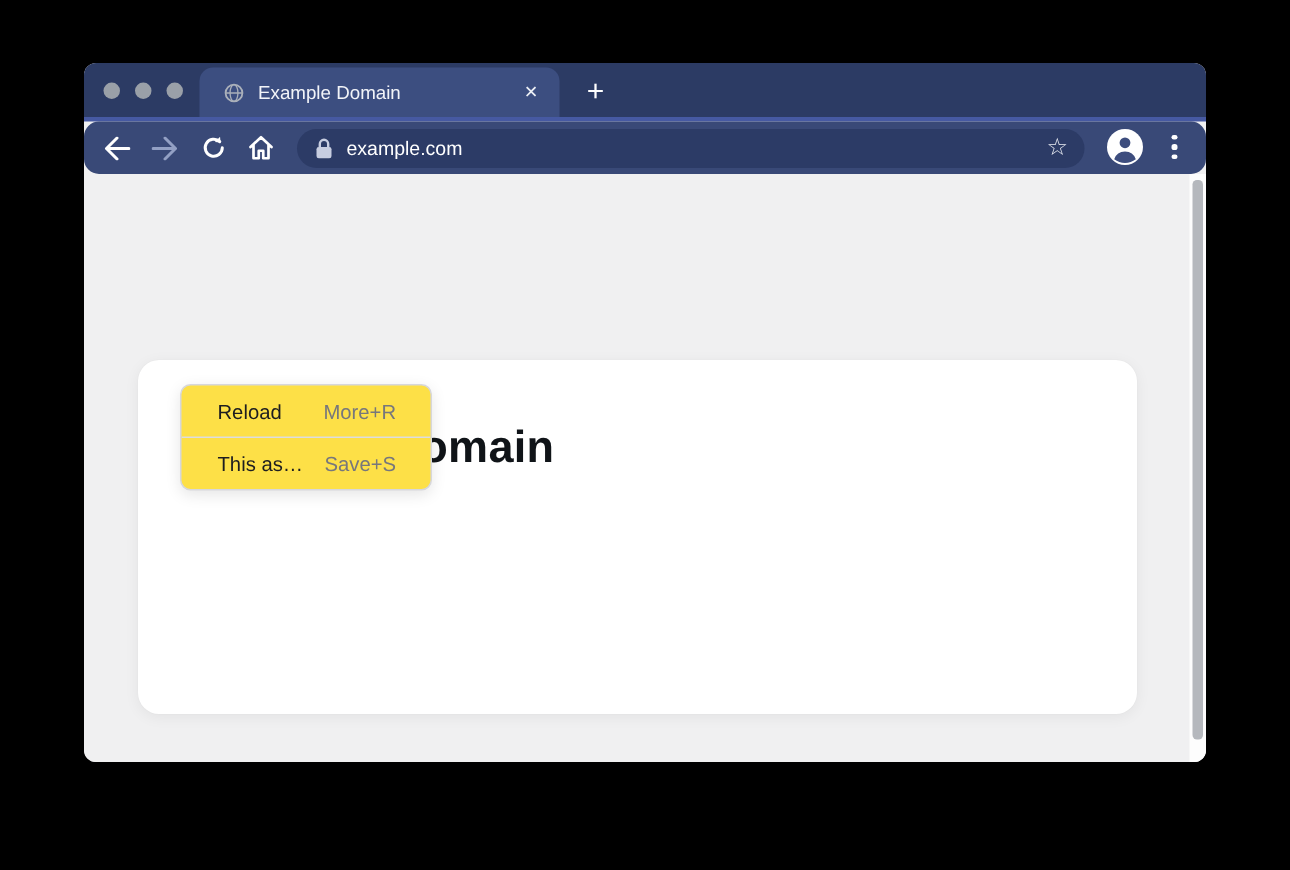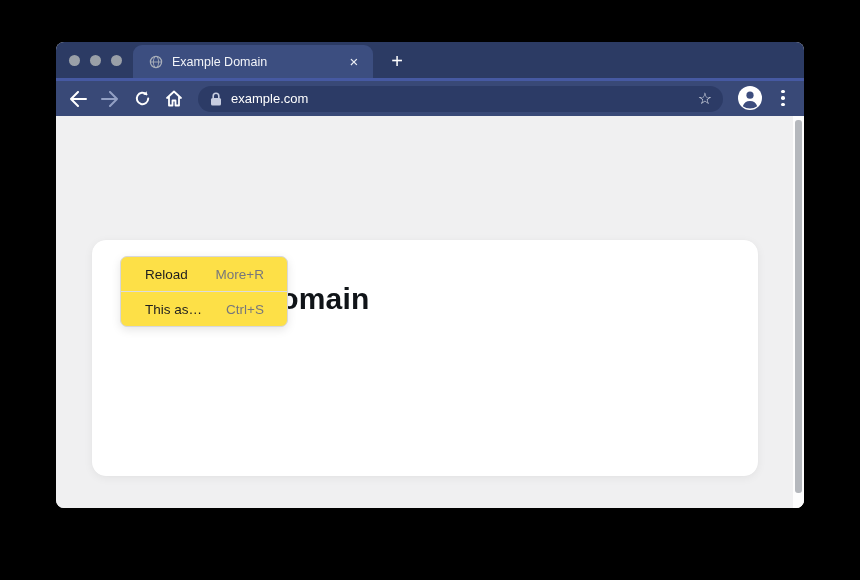--- a/index.html
+++ b/index.html
@@ -20,21 +20,21 @@
   .favicon { width: 14px; height: 14px; margin-left: 16px; flex: 0 0 auto; }
   .tab-title { color: #f2f4f8; font-size: 12.5px; margin-left: 9px; flex: 1 1 auto;
                white-space: nowrap; overflow: hidden; }
   .tab-close { color: #eef1f6; font-size: 15px; width: 22px; text-align: center; margin-right: 8px;
                cursor: default; line-height: 22px; }
   .newtab { position: absolute; left: 326px; top: 3px; width: 30px; height: 33px; color: #ffffff;
             font-size: 20px; font-weight: 400; display: flex; align-items: center; justify-content: center; }
 
   
   .strip { position: absolute; left: 0; top: 36px; width: 100%; height: 3px; background: #4659a2; }
-  .toolbar { position: absolute; left: 0; top: 39px; width: 100%; height: 35px; background: #394977; }
+  .toolbar { position: absolute; left: 0; top: 39px; width: 100%; height: 35px; background: #394977; border-radius: 10px; }
   .tool-icon { position: absolute; top: 0; height: 35px; width: 28px; display: flex; align-items: center; justify-content: center; }
   .ti-back { left: 8px; } .ti-fwd { left: 40px; } .ti-reload { left: 72px; } .ti-home { left: 104px; }
 
   .omnibox { position: absolute; left: 142px; top: 4.5px; width: 525px; height: 26px;
              background: #2c3b66; border-radius: 13px; display: flex; align-items: center; }
   .omni-lock { margin-left: 12px; display: flex; align-items: center; }
   .omni-url { color: #ffffff; font-size: 13px; margin-left: 9px; flex: 1 1 auto; }
   .omni-star { color: #e8ebf2; font-size: 16px; margin-right: 11px; line-height: 1; }
 
   .avatar { position: absolute; left: 682px; top: 5px; width: 24px; height: 24px; }
@@ -149,21 +149,21 @@
       </div>
 
       <div class="ctxmenu">
         <div class="ctx-item">
           <span class="ctx-label">Reload</span>
           <span class="ctx-short">More+R</span>
         </div>
         <div class="ctx-div"></div>
         <div class="ctx-item">
           <span class="ctx-label">This as…</span>
-          <span class="ctx-short">Ctrl+S</span>
+          <span class="ctx-short">Save+S</span>
         </div>
       </div>
 
       <div class="scrolltrack">
         <div class="scrollthumb"></div>
       </div>
     </div>
 
   </div>
 </div>

